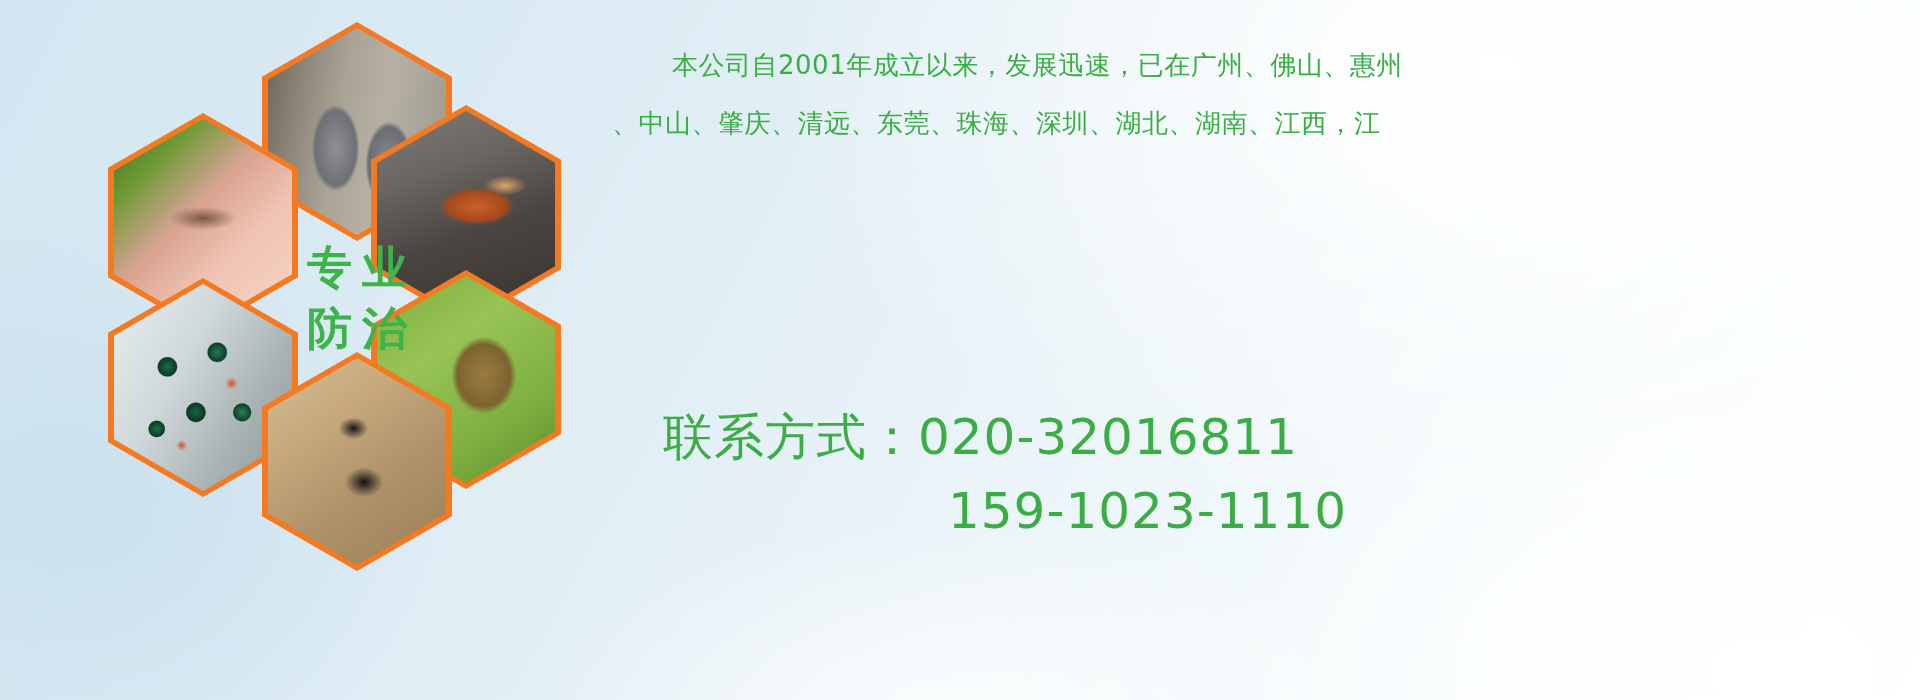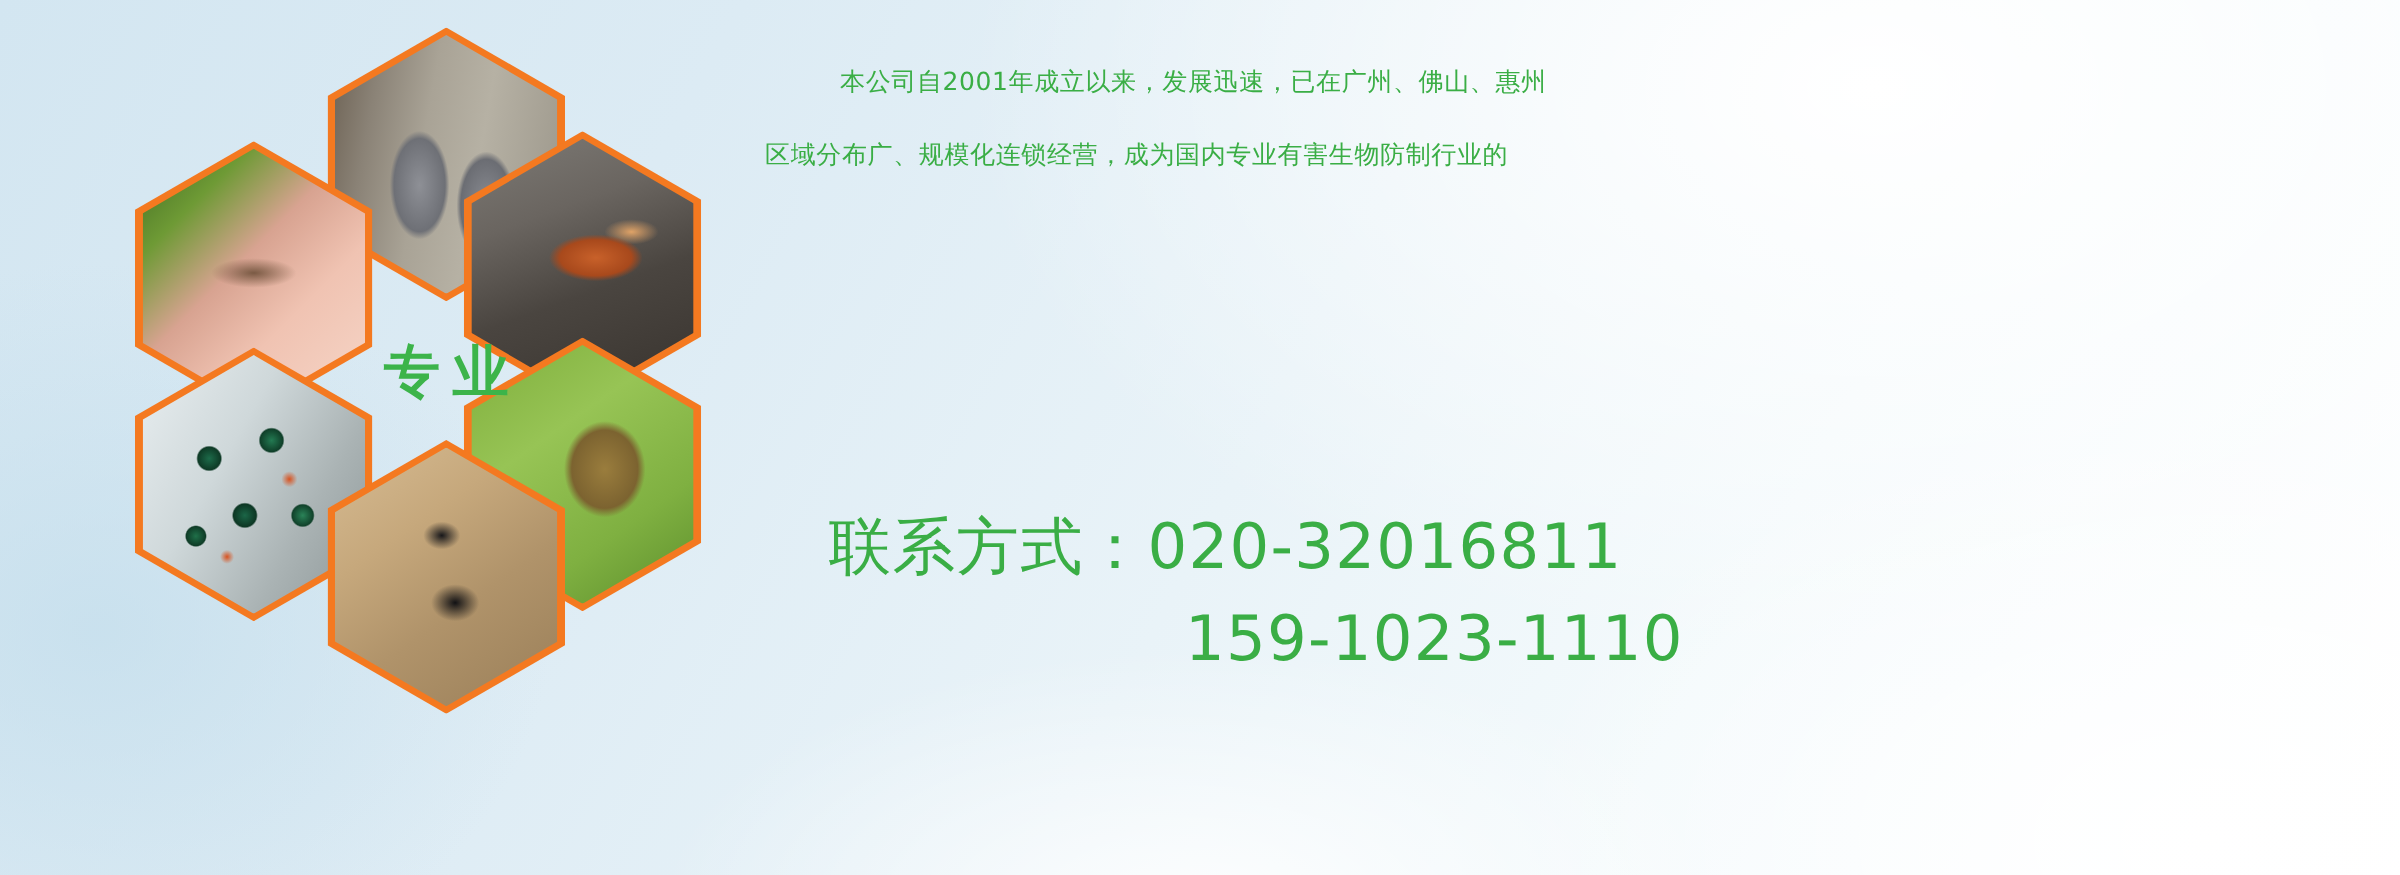--- a/index.html
+++ b/index.html
@@ -92,21 +92,21 @@
       radial-gradient(ellipse 26px 20px at 54% 60%, #111114 0%, rgba(17,17,20,0) 74%),
       linear-gradient(145deg,#d6bb92 0%,#c6a87c 32%,#b0936a 60%,#9a7f59 100%);
   }
 
   
   #copy{
     position:absolute; left:612px; top:36px; width:1290px;
     color:#3aae45;
   }
   #copy .para-line{
-    font-size:20px; line-height:58px; letter-spacing:.5px;
+    font-size:26px; line-height:58px; letter-spacing:.5px;
     font-family:"DejaVu Sans","Liberation Sans",sans-serif;
     white-space:nowrap; font-weight:500;
   }
   #copy .para-line.first{ text-indent:60px; }
 
   #contact{ position:absolute; left:620px; top:400px; width:1300px; color:#3aae45;margin-left:43px; }
   .contact-line{
     font-size:50px; line-height:74px; letter-spacing:1px;
     font-family:"DejaVu Sans","Liberation Sans",sans-serif;
     white-space:nowrap;
@@ -154,29 +154,30 @@
   <div class="hex" style="left:262px; top:352px;">
     <div class="inner">
       <div class="art art-ant"></div>
     </div>
   </div>
 
   <div class="hex center" style="left:262px; top:188px;text-align:right;">
     <div class="inner">
       <div class="hexlabel">
         <span>专业</span>
+        <span>防治</span>
       </div>
     </div>
   </div>
 
 </div>
 
 <div id="copy">
   <div class="para-line first">本公司自2001年成立以来，发展迅速，已在广州、佛山、惠州</div>
-  <div class="para-line">区域分布广、规模化连锁经营，成为国内专业有害生物防制行业的</div>
+  <div class="para-line">、中山、肇庆、清远、东莞、珠海、深圳、湖北、湖南、江西，江</div>
 </div>
 
 <div id="contact">
   <div class="contact-line">
     <span>联系方式：</span><span>020-32016811</span>
   </div>
   <div class="contact-line second">
     <span>159-1023-1110</span>
   </div>
 </div>

